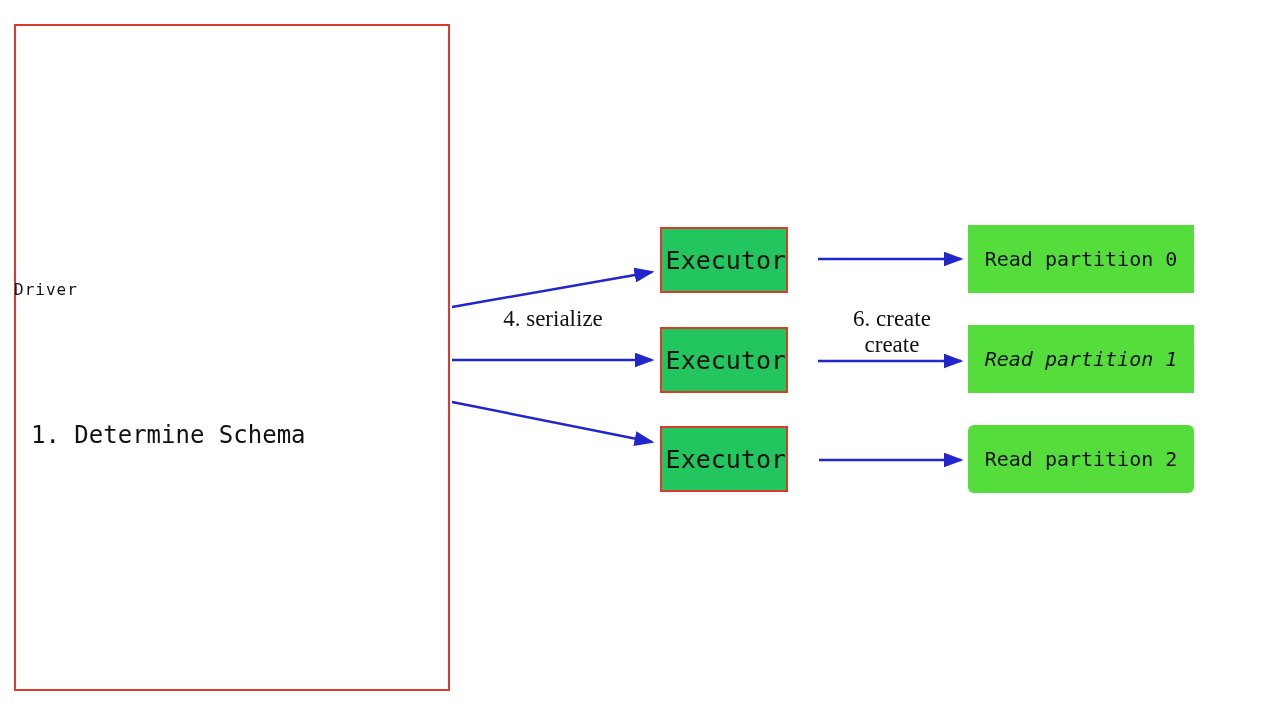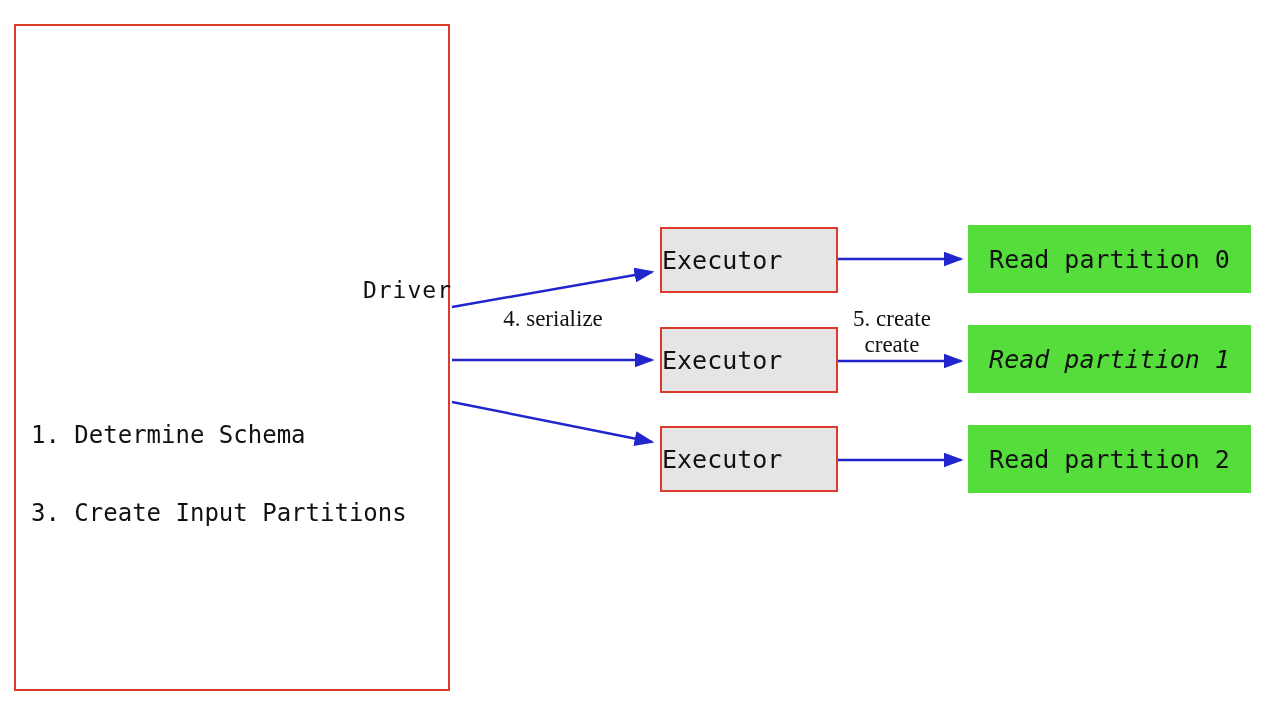--- a/index.html
+++ b/index.html
@@ -22,60 +22,60 @@
   .driver-box {
     left: 14px; top: 24px;
     width: 436px; height: 667px;
     border: 2px solid var(--c-box_border_red, #dd3a2e);
     background: #ffffff;
     box-sizing: border-box;
   }
   .driver-title {
     left: 14px; top: 277px;
     width: 438px;
-    text-align: right;
-    font-size: 23px;
+    text-align: left;
+    font-size: 16px;
     line-height: 26px;
     letter-spacing: 1px;
   }
   .driver-steps {
     left: 31px; top: 370px;
     font-size: 24px;
     line-height: 26px;
     white-space: pre;
   }
 
   
   .executor-box {
-    width: 178px; height: 66px;
+    width: 128px; height: 66px;
     border: 2px solid var(--c-box_border_red, #dd3a2e);
-    background: #e5e5e5;
+    background: #22c55e;
     box-sizing: border-box;
     display: flex;
     align-items: center;
-    justify-content: flex-start;
+    justify-content: flex-end;
     font-size: 25px;
   }
   .exec-1 { left: 660px; top: 227px; }
   .exec-2 { left: 660px; top: 327px; }
   .exec-3 { left: 660px; top: 426px; }
 
   
   .partition-box {
     left: 968px;
-    width: 283px; height: 68px;
+    width: 226px; height: 68px;
     background: var(--c-partition_green, #55dd3c);
     display: flex;
     align-items: center;
     justify-content: center;
-    font-size: 25px;
+    font-size: 20px;
   }
   .part-0 { top: 225px; }
   .part-1 { top: 325px; font-style: italic; }
-  .part-2 { top: 425px; }
+  .part-2 { top: 425px; border-radius: 6px; }
 
   
   .edge-label {
     font-family: "Liberation Serif", "DejaVu Serif", serif;
     font-size: 23px;
     line-height: 26px;
     text-align: center;
     width: 180px;
   }
   .label-serialize { left: 463px; top: 306px; }
@@ -112,21 +112,20 @@
     <line class="arrow-line" x1="452" y1="402" x2="652" y2="442" marker-end="url(#ah)"></line>
     <line class="arrow-line" x1="818" y1="259" x2="961" y2="259" marker-end="url(#ah)"></line>
     <line class="arrow-line" x1="818" y1="361" x2="961" y2="361" marker-end="url(#ah)"></line>
     <line class="arrow-line" x1="819" y1="460" x2="961" y2="460" marker-end="url(#ah)"></line>
   </svg>
 
   <div class="abs driver-box"></div>
   <div class="abs driver-title">Driver</div>
   <div class="abs driver-steps">
     <div>1. Determine Schema</div>
-    <div>3. Create Input Partitions</div>
   </div>
 
   <div class="abs executor-box exec-1">
     <span>Executor</span>
   </div>
   <div class="abs executor-box exec-2">
     <span>Executor</span>
   </div>
   <div class="abs executor-box exec-3">
     <span>Executor</span>
@@ -139,17 +138,17 @@
     <span>Read partition 1</span>
   </div>
   <div class="abs partition-box part-2">
     <span>Read partition 2</span>
   </div>
 
   <div class="abs edge-label label-serialize">
     <div>4. serialize</div>
   </div>
   <div class="abs edge-label label-reader">
-    <div>5. create</div>
+    <div>6. create</div>
     <div>create</div>
   </div>
 
 </div>
 
 </body></html>

